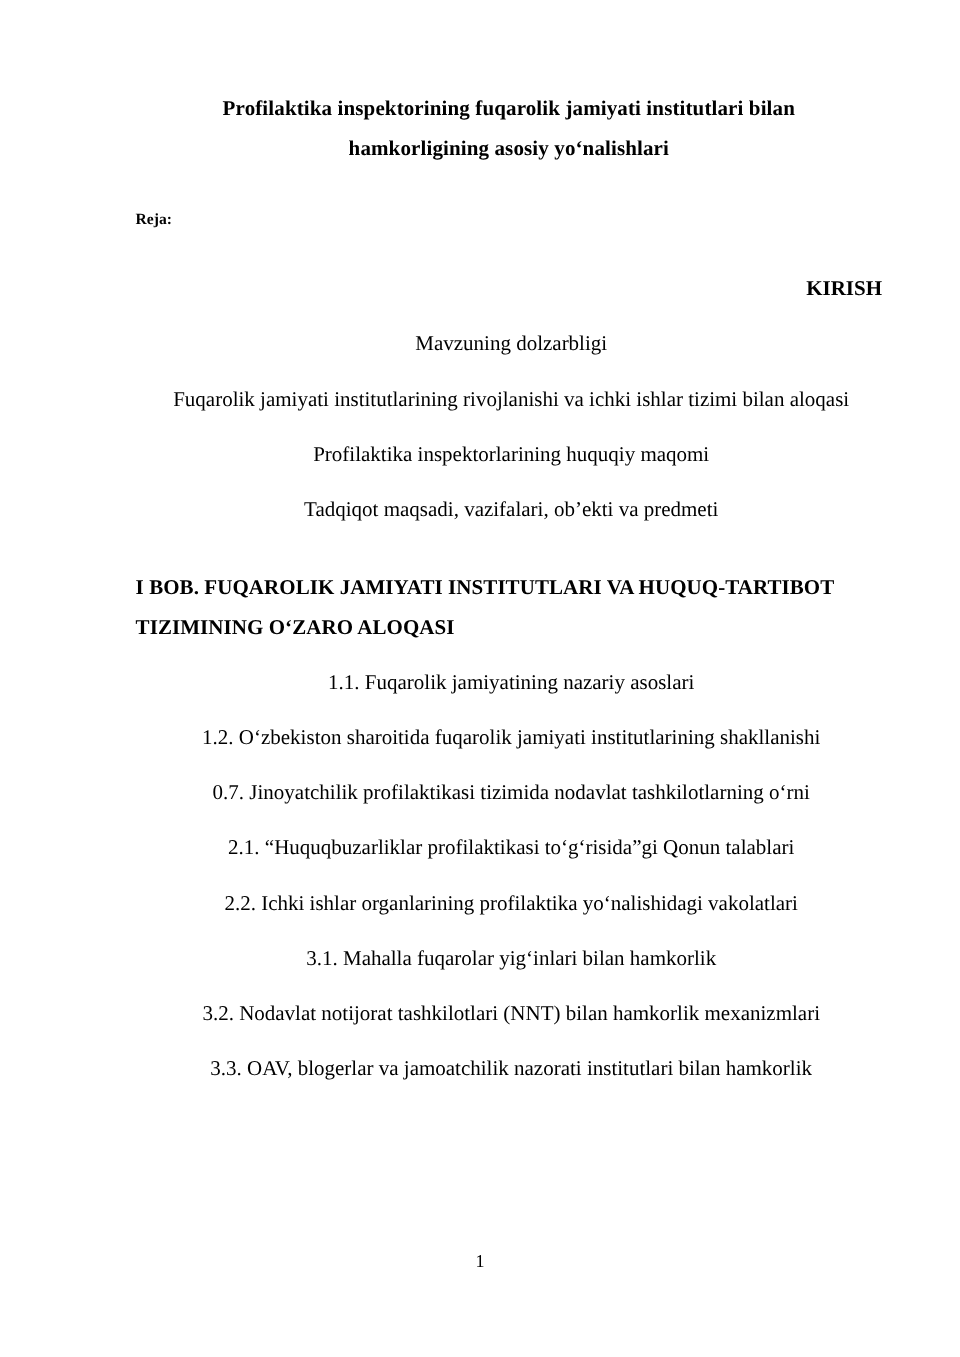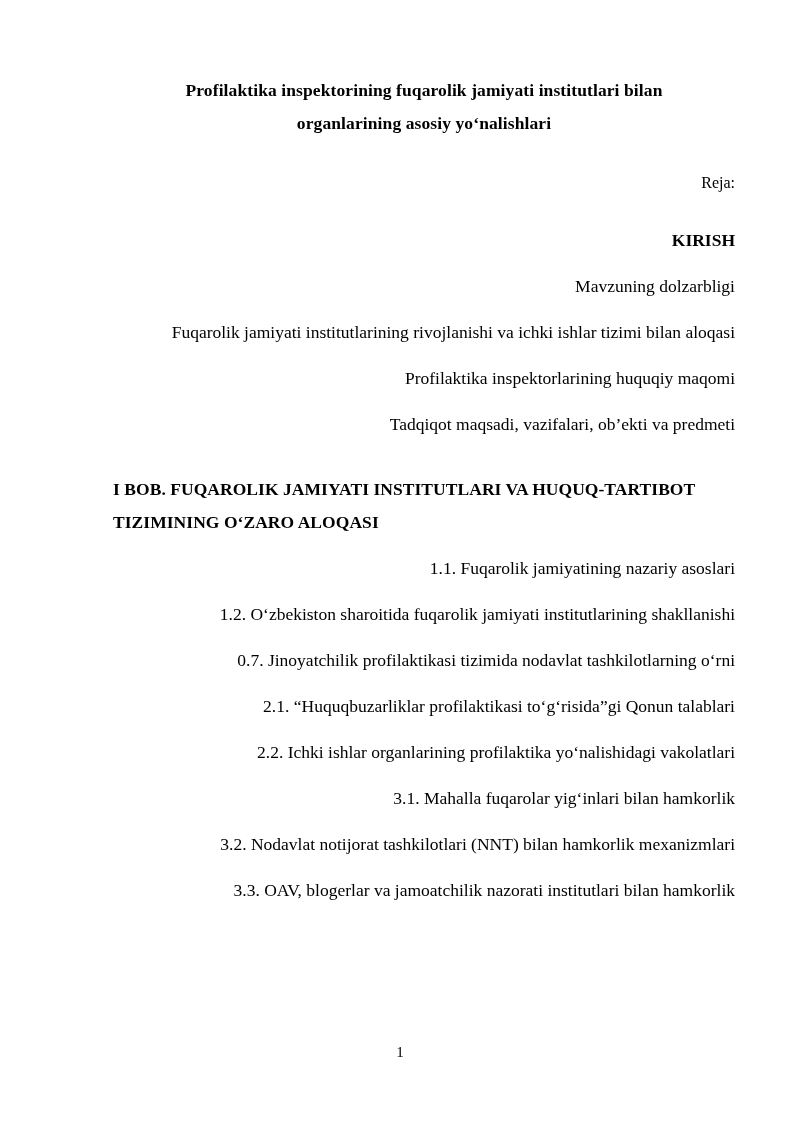--- a/index.html
+++ b/index.html
@@ -27,37 +27,37 @@
   }
   .doc-title {
     font-size: 17.5px;
     font-weight: bold;
     text-align: center;
     line-height: 33px;
     margin: 0 0 0 0;
     letter-spacing: 0.1px;
   }
   .reja {
-    font-size: 16px;
-    font-weight: normal;
-    text-align: right;
+    font-size: 13px;
+    font-weight: bold;
+    text-align: left;
     margin: 26px 0 0 0;
     line-height: 33px;
   }
   .section-label {
     font-size: 17.5px;
     font-weight: bold;
     text-align: right;
     margin: 25px 0 0 0;
     line-height: 33px;
   }
   .para {
     font-size: 17.5px;
     font-weight: normal;
-    text-align: right;
+    text-align: center;
     margin: 13px 0 0 4px;
     line-height: 33px;
   }
   .chapter {
     font-size: 17.5px;
     font-weight: bold;
     text-align: left;
     margin: 32px 0 0 0;
     line-height: 33px;
     letter-spacing: 0.05px;
@@ -77,21 +77,21 @@
 </style>
 </head>
 <body>
 
 <div class="page">
 
   <div class="content">
 
     <div class="doc-title">
       <div>Profilaktika inspektorining fuqarolik jamiyati institutlari bilan</div>
-      <div>organlarining asosiy yo‘nalishlari</div>
+      <div>hamkorligining asosiy yo‘nalishlari</div>
     </div>
 
     <div class="reja">Reja:</div>
 
     <div class="section-label">KIRISH</div>
 
     <div class="para">Mavzuning dolzarbligi</div>
     <div class="para">Fuqarolik jamiyati institutlarining rivojlanishi va ichki ishlar tizimi bilan aloqasi</div>
     <div class="para">Profilaktika inspektorlarining huquqiy maqomi</div>
     <div class="para">Tadqiqot maqsadi, vazifalari, ob’ekti va predmeti</div>

